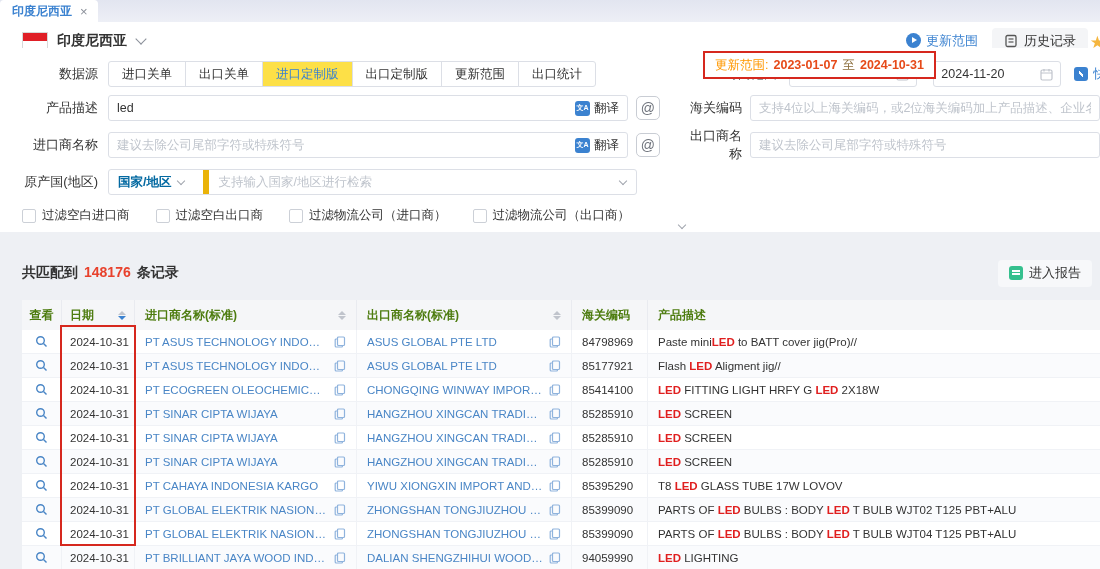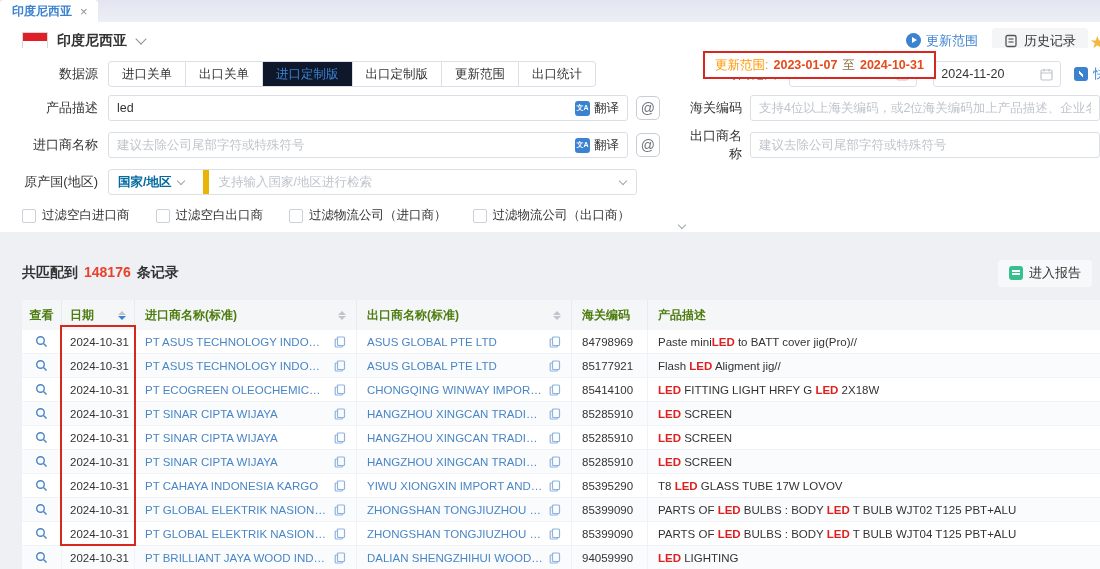--- a/index.html
+++ b/index.html
@@ -36,21 +36,21 @@
   
   .search-panel { position:absolute; top:48px; left:0; width:1100px; height:172px; background:#fff; }
   .sp-row { display:flex; align-items:center; margin-top:0; }
   .r1 { margin-top:13px; } .r2 { margin-top:8px; } .r3 { margin-top:6px; } .r4 { margin-top:6px; } .r5 { margin-top:12px; padding-left:22px; }
   .lab-l { width:108px; text-align:right; padding-right:10px; font-size:13px; color:#333; flex:none; }
   .lab-r { width:72px; text-align:right; padding-right:8px; font-size:13px; color:#333; flex:none; margin-left:44px; }
   .src-tabs { display:flex; }
   .src-tab { height:26px; display:flex; align-items:center; padding:9px 13px; border:1px solid #dcdfe6; margin-left:-1px; font-size:12.5px; color:#333; background:#fff; cursor:pointer; white-space:nowrap; }
   .src-tab:first-child { border-radius:3px 0 0 3px; margin-left:0; }
   .src-tab:last-child { border-radius:0 3px 3px 0; }
-  .src-tab.active { background:#0f172a; color:#3b82d0; position:relative; z-index:2; border-color:#dcdfe6; }
+  .src-tab.active { background:#fde047; color:#3b82d0; position:relative; z-index:2; border-color:#dcdfe6; }
   .date-wrap { display:flex; align-items:center; gap:6px; margin-left:4px; }
   .date-input { width:128px; height:26px; border:1px solid #dcdfe6; border-radius:3px; display:flex; align-items:center; padding:0 7px; font-size:12.5px; color:#333; background:#fff; }
   .date-input .dv { flex:1; }
   .dash { color:#999; }
   .quick { display:flex; align-items:center; gap:5px; color:#3b82d0; font-size:13px; margin-left:13px; cursor:pointer; white-space:nowrap; }
   .quick-icon { width:14px; height:14px; border-radius:3px; background:#3b82d0; position:relative; }
   .quick-icon:after { content:""; position:absolute; left:5px; top:2px; width:4px; height:10px; background:linear-gradient(45deg,transparent 42%,#fff 42%,#fff 58%,transparent 58%); }
   .inp { height:26px; border:1px solid #dcdfe6; border-radius:3px; background:#fff; display:flex; align-items:center; padding:0 8px; }
   .inp input { border:none; outline:none; flex:1; font-size:12.5px; color:#333; font-family:inherit; background:transparent; min-width:0; }
   .inp input::placeholder { color:#bfc4cc; }

